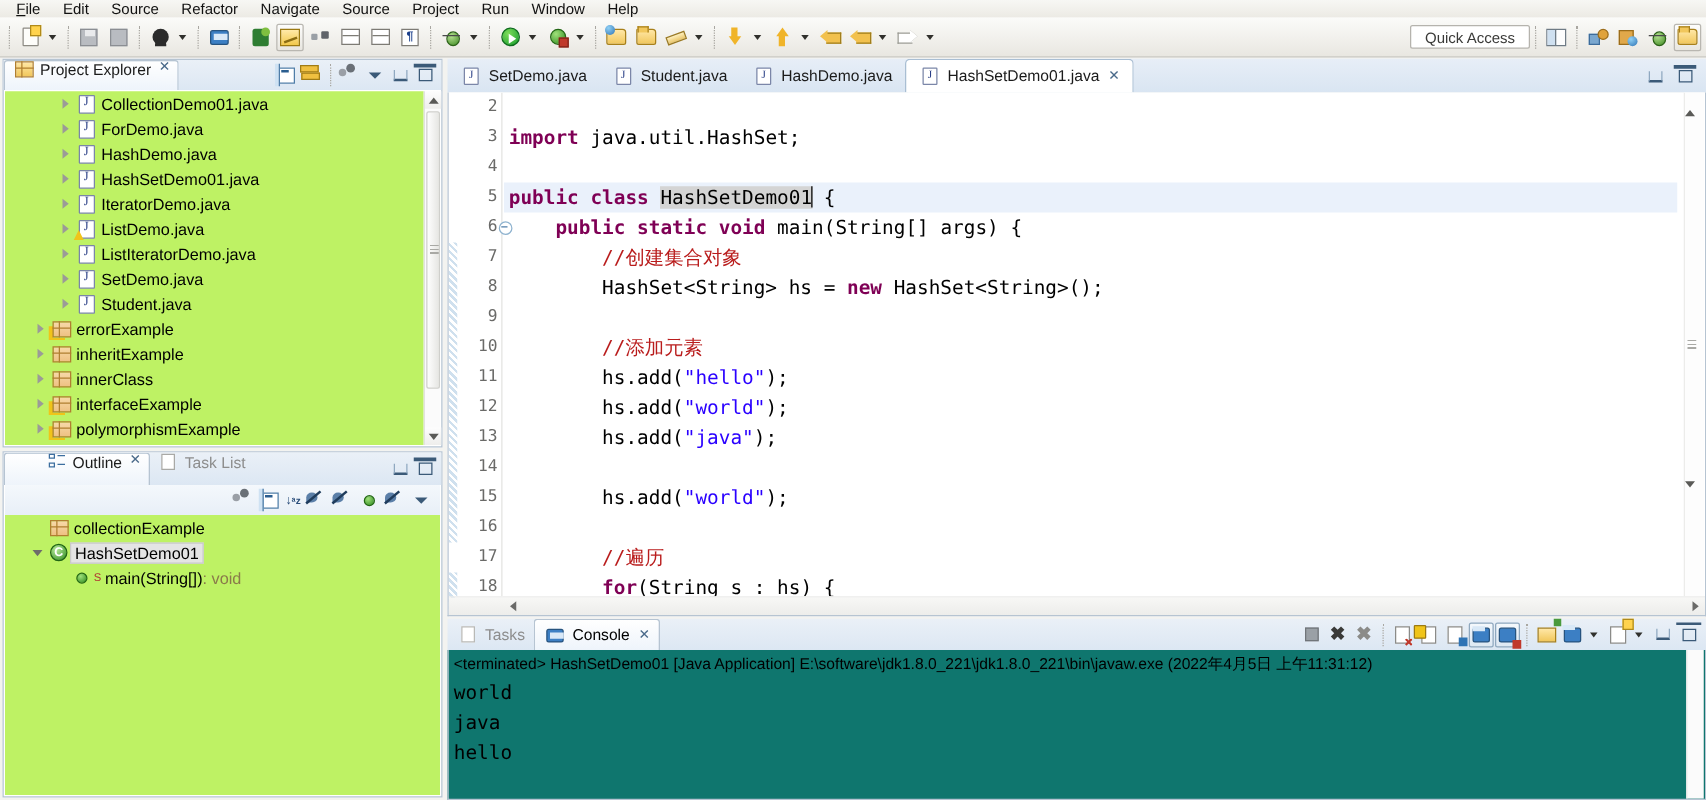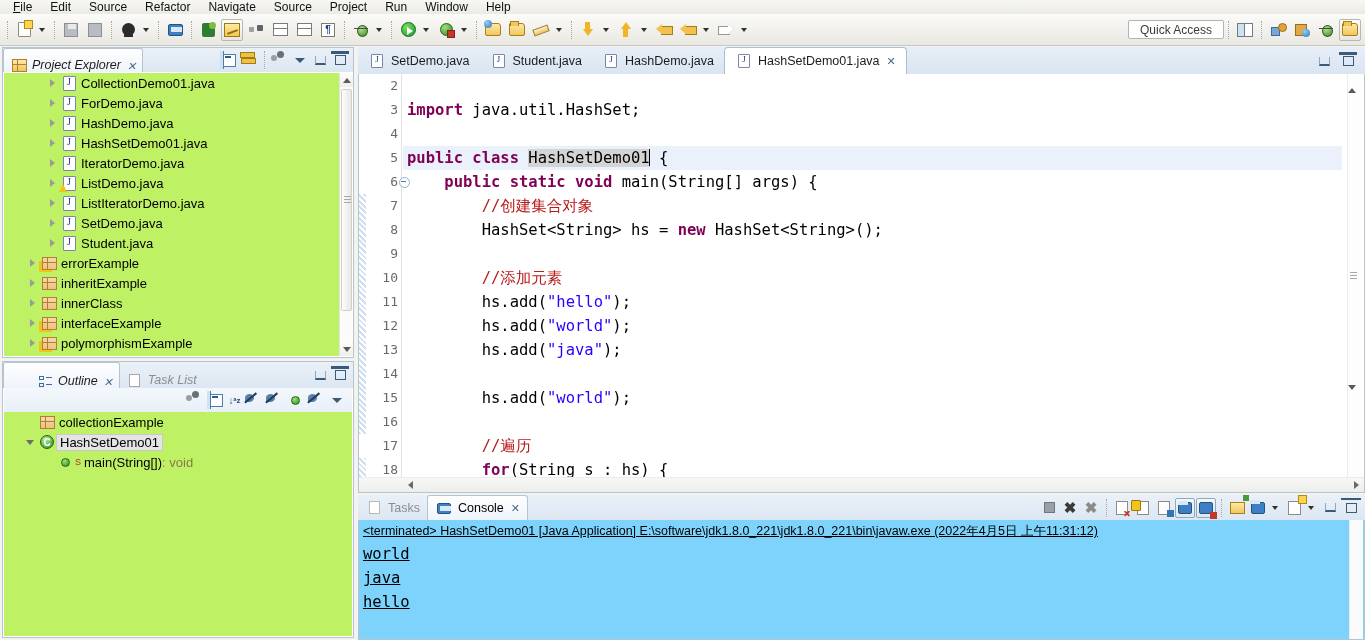--- a/index.html
+++ b/index.html
@@ -123,22 +123,22 @@
   
   .left-col { position: absolute; left: 0; top: 47px; width: 356px; height: 593px; background:#f3f3f0; }
 
   .view-panel { position: absolute; left: 2px; background: #fff; border: 1px solid #b6c4d2; }
 
   .view-tabbar {
     height: 24px; background: linear-gradient(#eaf0f7, #dce7f3);
     display: flex; align-items: center; position: relative;
   }
   .view-tab {
-    display: flex; align-items: flex-end; gap: 4px; height: 24px;
-    padding: 0 6px; font-size: 12.5px; color: #1b1b1b; position: relative; font-style: italic;
+    display: flex; align-items: flex-start; gap: 4px; height: 24px;
+    padding: 0 6px; font-size: 12.5px; color: #1b1b1b; position: relative;
   }
   .view-tab.active {
     background: linear-gradient(#ffffff, #eef4fb);
     border-top: 1px solid #b6c4d2; border-left: 1px solid #b6c4d2; border-right: 1px solid #b6c4d2;
     border-radius: 3px 3px 0 0;
     font-weight: normal;
   }
   .view-tab.inactive { color: #8d8d8d; }
   .tab-close {
     font-size: 11px; color: #4a6a8a; margin-left: 2px; line-height: 1;
@@ -317,21 +317,21 @@
   .c-disp::after{content:"";position:absolute;left:2px;top:2px;width:10px;height:4px;background:#d8e8f7;}
   .c-disp2 { width:14px; height:12px; background:#3c7fc4; border:1px solid #26537f; border-radius:2px;}
   .c-disp2::after{content:"";position:absolute;right:-2px;bottom:-2px;width:7px;height:7px;background:#c0392b;}
   .c-open { width:15px; height:12px; background:linear-gradient(#ffe7a6,#f1c75c); border:1px solid #a8801a;}
   .c-open::after{content:"";position:absolute;right:-2px;top:-3px;width:6px;height:6px;background:#4a9a3d;}
   .c-new { width:13px; height:14px; background:#fff; border:1px solid #8b8b88;}
   .c-new::after{content:"";position:absolute;right:-3px;top:-3px;width:7px;height:7px;background:#ffd34d;border:1px solid #b08a1a;}
 
   .console-body {
     position: absolute; left:0; right:0; top:25px; bottom:0;
-    background:#7dd3fc; border:1px solid #b6c4d2; border-top:none; overflow:hidden;text-decoration:underline;
+    background:#0f766e; border:1px solid #b6c4d2; border-top:none; overflow:hidden;
   }
   .term-line {
     font-family: "Liberation Sans", sans-serif; font-size: 12.5px; color:#000;
     padding: 3px 0 2px 4px; white-space: nowrap;
   }
   .cout {
     font-family: "DejaVu Sans Mono", monospace; font-size: 15.5px; color:#000;
     padding-left: 4px; line-height: 24px;
   }
   .con-vscroll { position:absolute; right:1px; top:0; bottom:0; width:14px; background:#fbfbfb; border-left:1px solid #ececea;}

